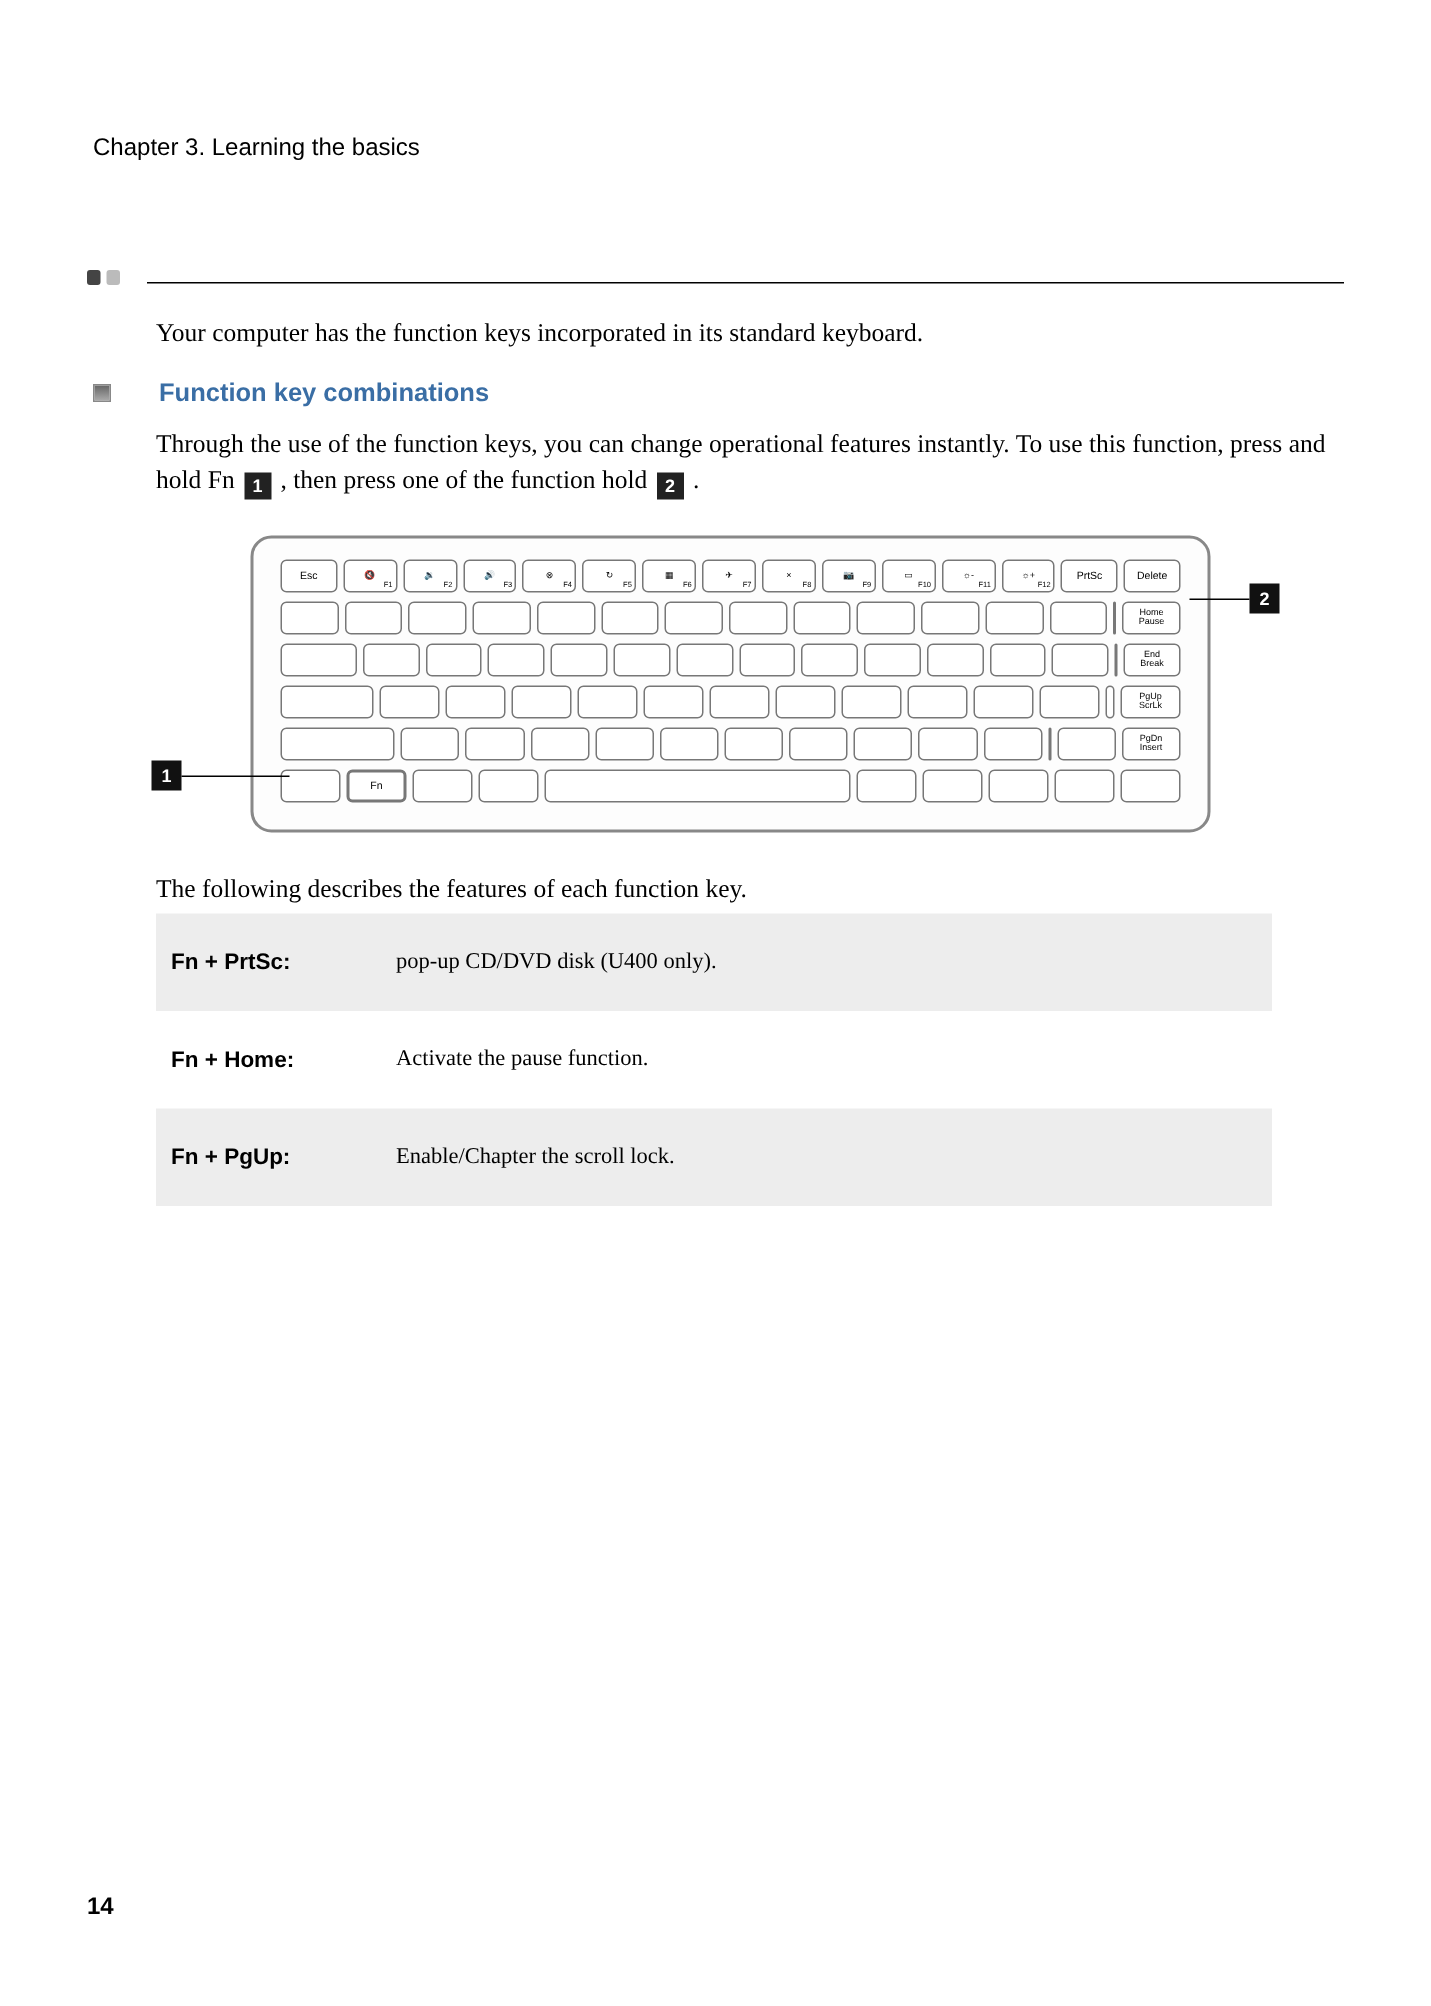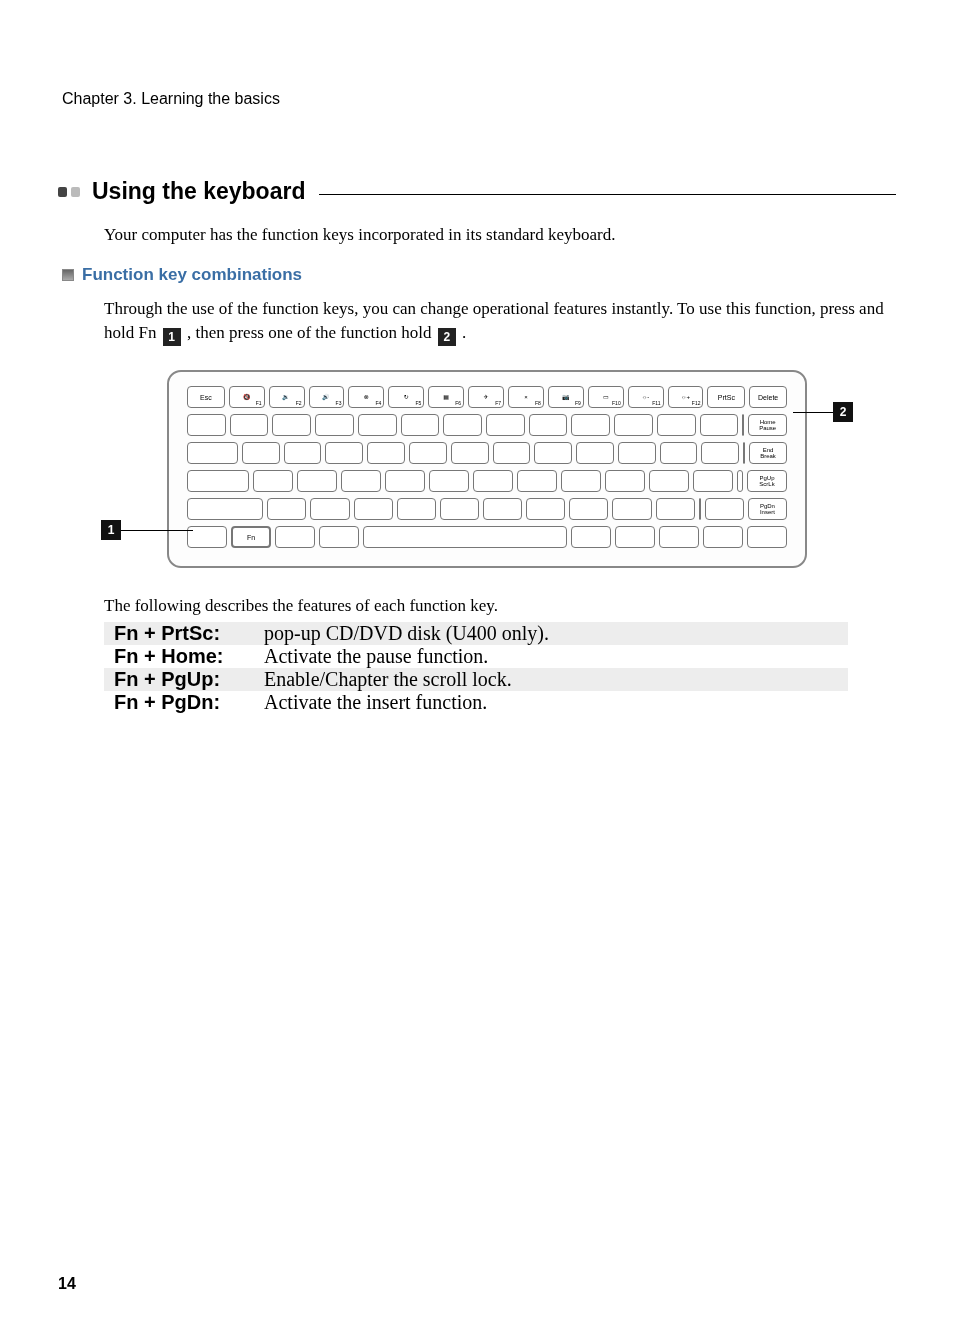--- a/index.html
+++ b/index.html
@@ -47,21 +47,21 @@
     margin-top: 6px;
     margin-left: 6px;
   }
   .body-text {
     font-size: 17px;
     margin-left: 46px;
     margin-bottom: 18px;
     line-height: 1.4;
   }
   .sub-row {
-    display: flex; align-items: center; gap: 8px;
+    display: flex; align-items: center; gap: 32px;
     margin-bottom: 12px;
     margin-left: 4px;
   }
   .bullet-sq {
     width: 12px; height: 12px;
     border: 1px solid #888;
     background: linear-gradient(#666,#aaa);
   }
   .sub-title {
     font-family: Arial, Helvetica, sans-serif;
@@ -129,49 +129,48 @@
     margin-left: 46px;
     margin-bottom: 6px;
   }
   .fk-table {
     margin-left: 46px;
     width: 744px;
     border-collapse: collapse;
   }
   .fk-table tr:nth-child(odd) td { background: #ededed; }
   .fk-table td {
-    padding: 0 10px;
-    font-size: 20px;
+    padding: 24px 10px;
+    font-size: 15px;
     vertical-align: middle;
   }
   .fk-table td.k {
     width: 150px;
     font-family: Arial, Helvetica, sans-serif;
     font-weight: bold;
   }
   .page-num {
     position: absolute;
     left: 58px;
-    bottom: 44px;
+    bottom: 56px;
     font-family: Arial, sans-serif;
     font-weight: bold;
     font-size: 16px;
   }
 </style>
 </head>
 <body>
 
 <div class="chapter-head">Chapter 3. Learning the basics</div>
 
 <div class="section-row">
   <div class="sq-icon">
     <span class="dark"></span>
       <span class="light"></span>
   </div>
-  <div class="section-title">Using the keyboard</div>
   <div class="section-dash"></div>
 </div>
 
 <div class="body-text">Your computer has the function keys incorporated in its standard keyboard.</div>
 
 <div class="sub-row">
   <div class="bullet-sq"></div>
   <div class="sub-title">Function key combinations</div>
 </div>
 
@@ -347,20 +346,16 @@
     <td>pop-up CD/DVD disk (U400 only).</td>
   </tr>
   <tr>
     <td class="k">Fn + Home:</td>
     <td>Activate the pause function.</td>
   </tr>
   <tr>
     <td class="k">Fn + PgUp:</td>
     <td>Enable/Chapter the scroll lock.</td>
   </tr>
-  <tr>
-    <td class="k">Fn + PgDn:</td>
-    <td>Activate the insert function.</td>
-  </tr>
 </tbody>
   </table>
 
 <div class="page-num">14</div>
 
 </body></html>

